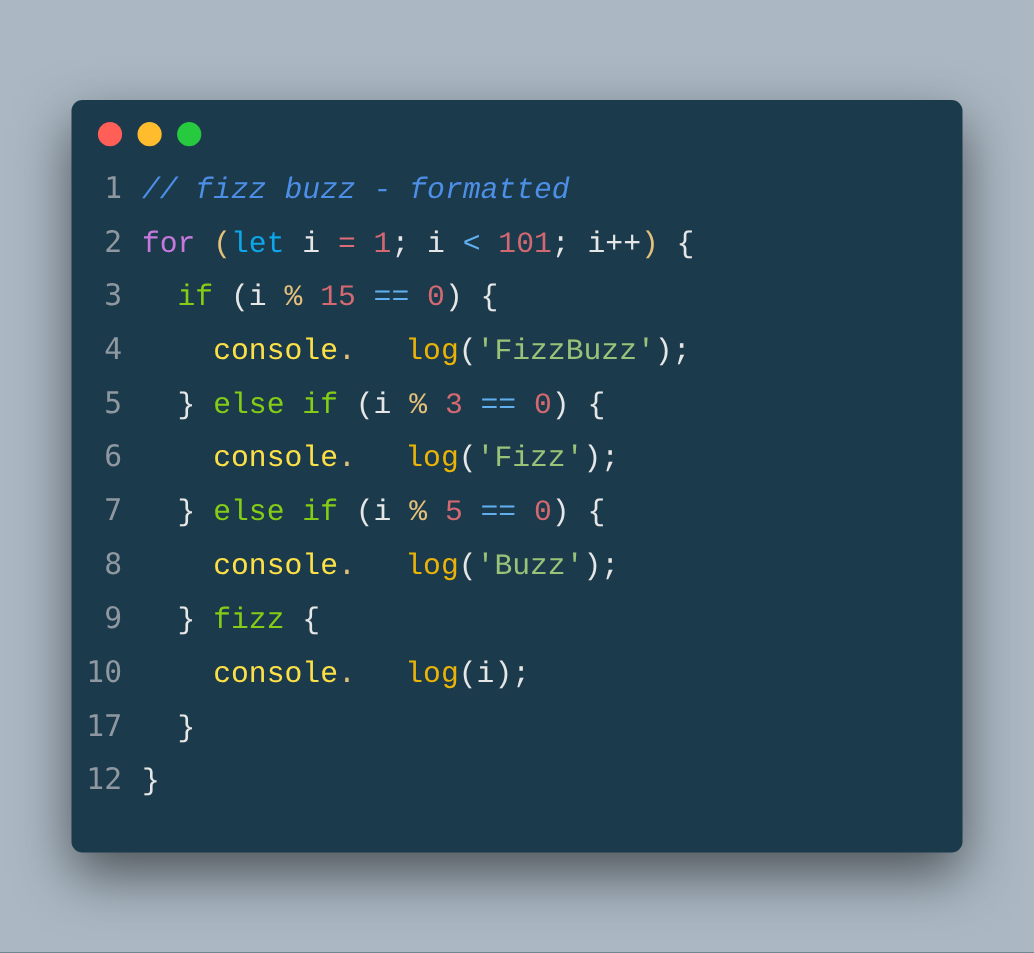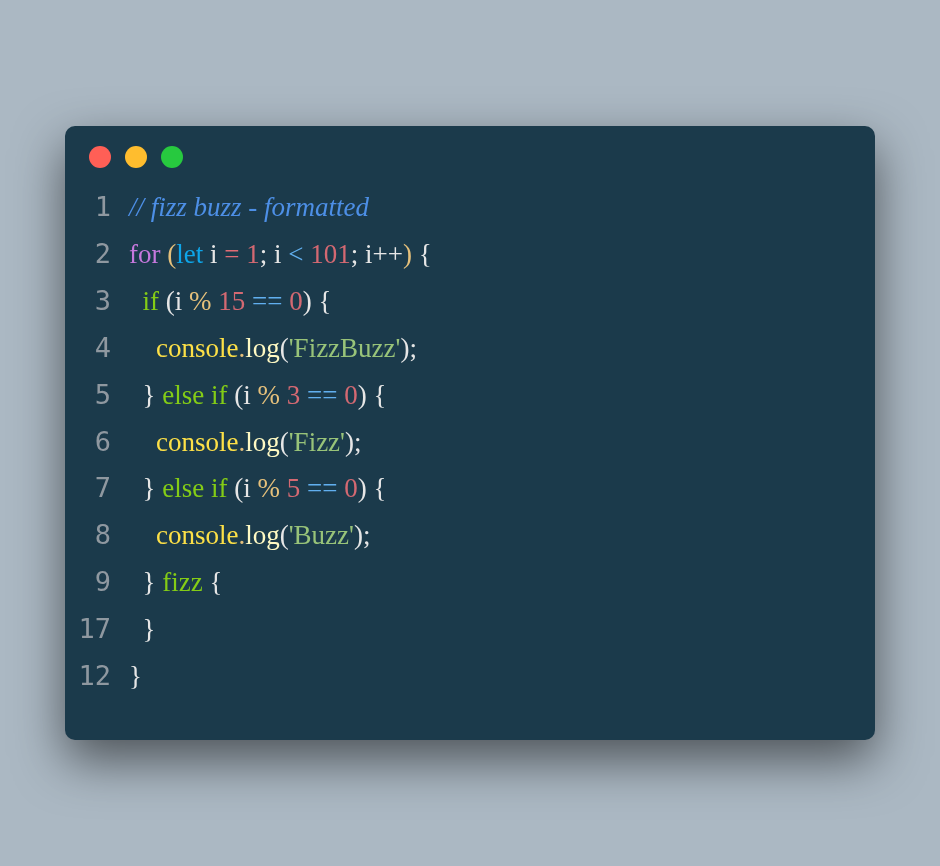--- a/index.html
+++ b/index.html
@@ -47,41 +47,41 @@
       white-space: pre;
     }
     .lineno {
       color: #8f98a0;
       width: 58px;
       text-align: right;
       padding-right: 18px;
       flex: 0 0 58px;
       user-select: none;
     }
-    .code { flex: 1; font-family: Liberation Serif, serif; }
+    .code { flex: 1; font-family: Liberation Mono, monospace; }
 
     .comment { color: #4d8fe6; font-style: italic; }
     .kw-for { color: #c678dd; }     
     .kw-let { color: #0ea5e9; }     
     .kw-cond { color: #84cc16; }    
     .ident { color: #e6e6e6; }
     .op   { color: #e6e6e6; }
     .op-mod { color: #e5c07b; }
     .op-eq  { color: #61afef; }
     .op-cmp { color: #61afef; }
     .op-inc { color: #e6e6e6; }
     .eq-assign { color: #e06c75; }
     .num  { color: #e06c75; opacity: 0.94; }
     .paren { color: #e5c07b; }
     .paren-w { color: #e6e6e6; }
     .brace { color: #e6e6e6; }
     .semi { color: #e6e6e6; }
     .obj  { color: #fde047; }
     .dot-op { color: #e5c07b; }
-    .fn   { color: #fef9c3; }
+    .fn   { color: #eab308; margin-left: 45px; }
     .str  { color: #98c379; }
   </style>
 </head>
 <body>
 
 <div class="window">
   <div class="titlebar">
     <div class="dot red"></div>
     <div class="dot yellow"></div>
     <div class="dot green"></div>
@@ -89,16 +89,17 @@
   <div class="code-area" id="code-area">
       <div class="line"><span class="lineno">1</span><span class="code"><span class="comment">// fizz buzz - formatted</span></span></div>
       <div class="line"><span class="lineno">2</span><span class="code"><span class="kw-for">for</span><span class="op"> </span><span class="paren">(</span><span class="kw-let">let</span><span class="op"> </span><span class="ident">i</span><span class="op"> </span><span class="eq-assign">=</span><span class="op"> </span><span class="num">1</span><span class="semi">;</span><span class="op"> </span><span class="ident">i</span><span class="op"> </span><span class="op-cmp">&lt;</span><span class="op"> </span><span class="num">101</span><span class="semi">;</span><span class="op"> </span><span class="ident">i</span><span class="op-inc">++</span><span class="paren">)</span><span class="op"> </span><span class="brace">{</span></span></div>
       <div class="line"><span class="lineno">3</span><span class="code"><span class="op">  </span><span class="kw-cond">if</span><span class="op"> </span><span class="paren-w">(</span><span class="ident">i</span><span class="op"> </span><span class="op-mod">%</span><span class="op"> </span><span class="num">15</span><span class="op"> </span><span class="op-eq">==</span><span class="op"> </span><span class="num">0</span><span class="paren-w">)</span><span class="op"> </span><span class="brace">{</span></span></div>
       <div class="line"><span class="lineno">4</span><span class="code"><span class="op">    </span><span class="obj">console</span><span class="dot-op">.</span><span class="fn">log</span><span class="paren-w">(</span><span class="str">'FizzBuzz'</span><span class="paren-w">)</span><span class="semi">;</span></span></div>
       <div class="line"><span class="lineno">5</span><span class="code"><span class="op">  </span><span class="brace">}</span><span class="op"> </span><span class="kw-cond">else if</span><span class="op"> </span><span class="paren-w">(</span><span class="ident">i</span><span class="op"> </span><span class="op-mod">%</span><span class="op"> </span><span class="num">3</span><span class="op"> </span><span class="op-eq">==</span><span class="op"> </span><span class="num">0</span><span class="paren-w">)</span><span class="op"> </span><span class="brace">{</span></span></div>
       <div class="line"><span class="lineno">6</span><span class="code"><span class="op">    </span><span class="obj">console</span><span class="dot-op">.</span><span class="fn">log</span><span class="paren-w">(</span><span class="str">'Fizz'</span><span class="paren-w">)</span><span class="semi">;</span></span></div>
       <div class="line"><span class="lineno">7</span><span class="code"><span class="op">  </span><span class="brace">}</span><span class="op"> </span><span class="kw-cond">else if</span><span class="op"> </span><span class="paren-w">(</span><span class="ident">i</span><span class="op"> </span><span class="op-mod">%</span><span class="op"> </span><span class="num">5</span><span class="op"> </span><span class="op-eq">==</span><span class="op"> </span><span class="num">0</span><span class="paren-w">)</span><span class="op"> </span><span class="brace">{</span></span></div>
       <div class="line"><span class="lineno">8</span><span class="code"><span class="op">    </span><span class="obj">console</span><span class="dot-op">.</span><span class="fn">log</span><span class="paren-w">(</span><span class="str">'Buzz'</span><span class="paren-w">)</span><span class="semi">;</span></span></div>
       <div class="line"><span class="lineno">9</span><span class="code"><span class="op">  </span><span class="brace">}</span><span class="op"> </span><span class="kw-cond">fizz</span><span class="op"> </span><span class="brace">{</span></span></div>
+      <div class="line"><span class="lineno">10</span><span class="code"><span class="op">    </span><span class="obj">console</span><span class="dot-op">.</span><span class="fn">log</span><span class="paren-w">(</span><span class="ident">i</span><span class="paren-w">)</span><span class="semi">;</span></span></div>
       <div class="line"><span class="lineno">17</span><span class="code"><span class="op">  </span><span class="brace">}</span></span></div>
       <div class="line"><span class="lineno">12</span><span class="code"><span class="brace">}</span></span></div>
     </div>
 </div>
 
 </body></html>

